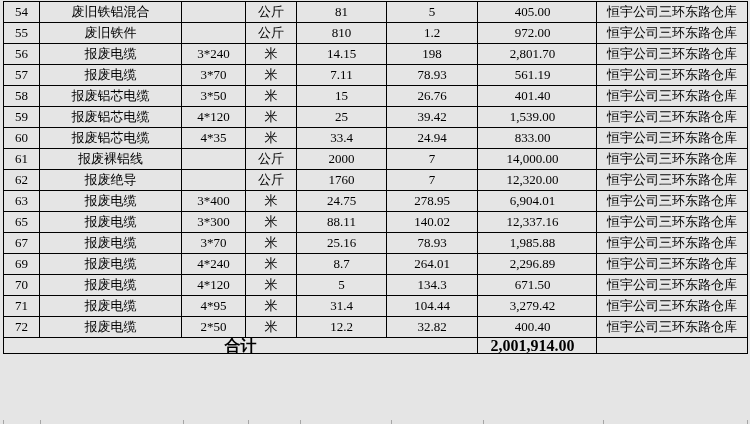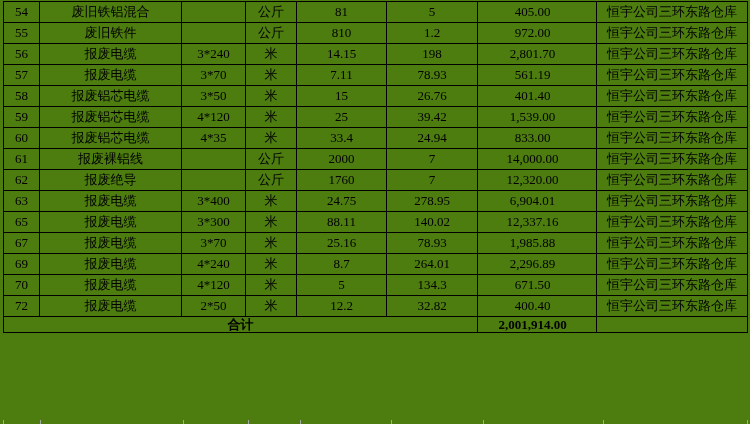--- a/index.html
+++ b/index.html
@@ -11,21 +11,21 @@
     width: 750px;
     height: 424px;
     overflow: hidden;
     font-family: "Liberation Serif", "DejaVu Serif", serif;
     color: #000000;
   }
   .sheet {
     position: relative;
     width: 750px;
     height: 424px;
-    background: #4d7c0f;
+    background: #e5e5e5;
   }
   table.data {
     position: absolute;
     left: 3px;
     top: 1px;
     border-collapse: collapse;
     table-layout: fixed;
   }
   table.data td {
     border: 1px solid #000000;
@@ -38,21 +38,21 @@
     overflow: hidden;
     color: #000000;
   }
   table.data td.c-amount {
     padding-right: 9px;
   }
   tr.total-row td {
     height: 15px;
     line-height: 15px;
     font-weight: bold;
-    font-size: 13px;
+    font-size: 16px;
   }
   .stub {
     position: absolute;
     bottom: 0;
     width: 1px;
     height: 4px;
     background: #a6a6a6;
   }
 </style>
 </head>
@@ -223,20 +223,30 @@
     <td>70</td>
     <td>报废电缆</td>
     <td>4*120</td>
     <td>米</td>
     <td>5</td>
     <td>134.3</td>
     <td class="c-amount">671.50</td>
     <td>恒宇公司三环东路仓库</td>
   </tr>
 
+  <tr>
+    <td>71</td>
+    <td>报废电缆</td>
+    <td>4*95</td>
+    <td>米</td>
+    <td>31.4</td>
+    <td>104.44</td>
+    <td class="c-amount">3,279.42</td>
+    <td>恒宇公司三环东路仓库</td>
+  </tr>
 
   <tr>
     <td>72</td>
     <td>报废电缆</td>
     <td>2*50</td>
     <td>米</td>
     <td>12.2</td>
     <td>32.82</td>
     <td class="c-amount">400.40</td>
     <td>恒宇公司三环东路仓库</td>

